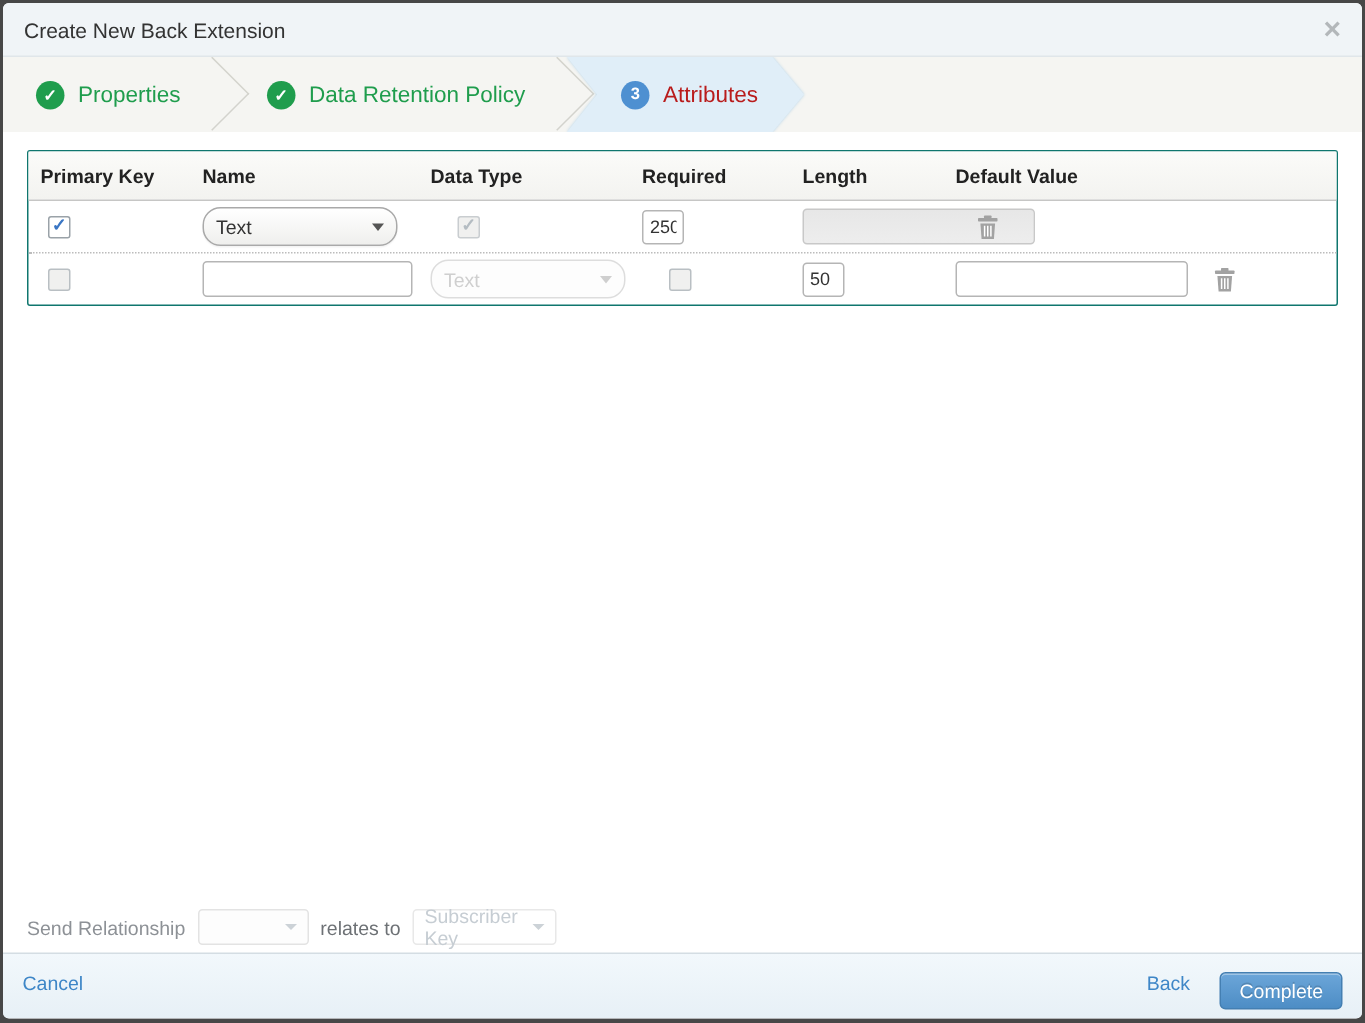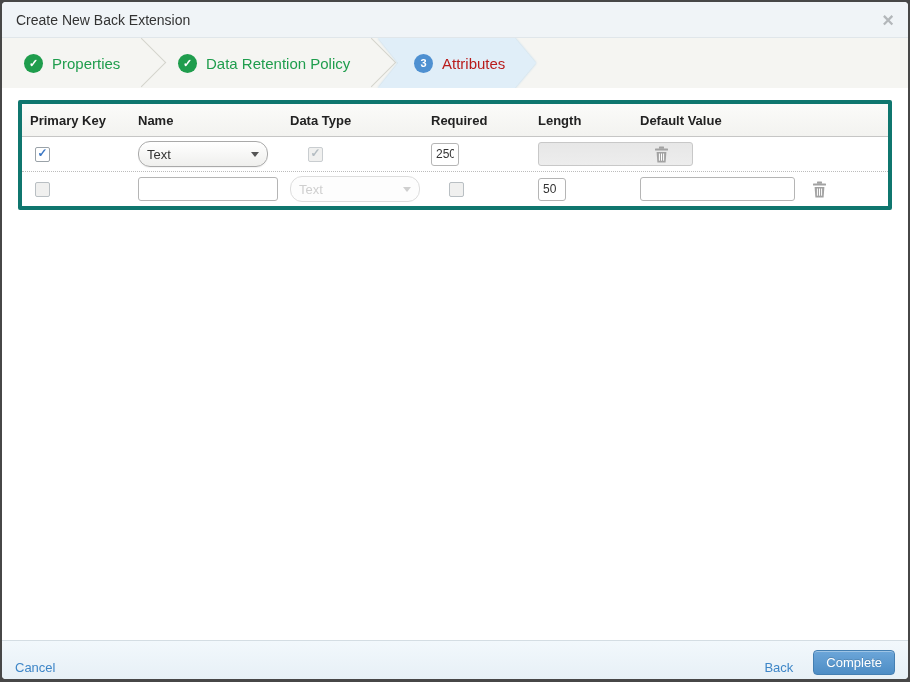--- a/index.html
+++ b/index.html
@@ -76,21 +76,21 @@
     padding-left: 36px; box-sizing: border-box;
     pointer-events: auto;
   }
   
   .content {
     position: absolute; top: 86px; bottom: 39px; left: 0; right: 0;
     background: #ffffff;
   }
   .attr-table {
     position: absolute; top: 12px; left: 16px; right: 16px;
-    border: 4px solid #0f766e;
+    border: 1px solid #0f766e;
     border-radius: 2px;
     background: #ffffff;
   }
   .trow, .thead {
     display: grid;
     grid-template-columns: 108px 152px 141px 107px 102px 158px 1fr;
     align-items: center;
   }
   .thead {
     height: 32px;
@@ -184,25 +184,25 @@
     margin-left: auto;
     width: 0; height: 0;
     border-left: 4px solid transparent;
     border-right: 4px solid transparent;
     border-top: 4px solid #ccd2d7;
   }
   .rel-select-target { width: 96px; border: 1px solid #e8e8e8; color: #c6cdd3; background: #fff; }
   .rel-select-target .caret { margin-left: 5px; }
   
   .footer {
-    position: absolute; bottom: 0; left: 0; right: 0; height: 39px;
+    position: absolute; bottom: 0; left: 0; right: 0; height: 44px;
     background: linear-gradient(#f2f8fc, #e7f0f6);
     border-top: 1px solid #d4dde3;
-    display: flex; align-items: flex-end;
-    padding: 4px 13px; box-sizing: border-box;
+    display: flex; align-items: flex-start;
+    padding: 12px 13px; box-sizing: border-box;
     font-size: 13px;
   }
   .link { color: #3e86c7; text-decoration: none; cursor: pointer; }
   .back-link { margin-left: auto; margin-right: 20px; }
   .complete-btn {
     background: linear-gradient(#6ca6d9, #4d8dc5);
     border: 1px solid #447fb2;
     border-radius: 4px;
     color: #ffffff;
     font-family: "Liberation Sans", sans-serif;
@@ -318,20 +318,31 @@
               <rect x="5" y="0.6" width="5" height="2.2" rx="0.5" fill="#a2a2a2"></rect>
               <rect x="1" y="2.4" width="13" height="2.2" rx="0.5" fill="#a2a2a2"></rect>
               <path d="M2.6 6 h9.8 l-0.8 10.4 h-8.2 z" fill="#a2a2a2"></path>
               <path d="M5.4 7.5 v7.2 M7.5 7.5 v7.2 M9.6 7.5 v7.2" stroke="#ffffff" stroke-width="1" fill="none"></path>
             </svg>
           </button>
         </div>
       </div>
     </div>
 
+    <div class="relationship">
+      <span class="rel-label">Send Relationship</span>
+      <span class="rel-select rel-select-empty">
+        <span class="caret"></span>
+      </span>
+      <span class="rel-relates">relates to</span>
+      <span class="rel-select rel-select-target">
+        <span>Subscriber Key</span>
+        <span class="caret"></span>
+      </span>
+    </div>
   </div>
 
   <div class="footer">
     <a class="link">Cancel</a>
     <a class="link back-link">Back</a>
     <button class="complete-btn">Complete</button>
   </div>
 
 </div>
 

